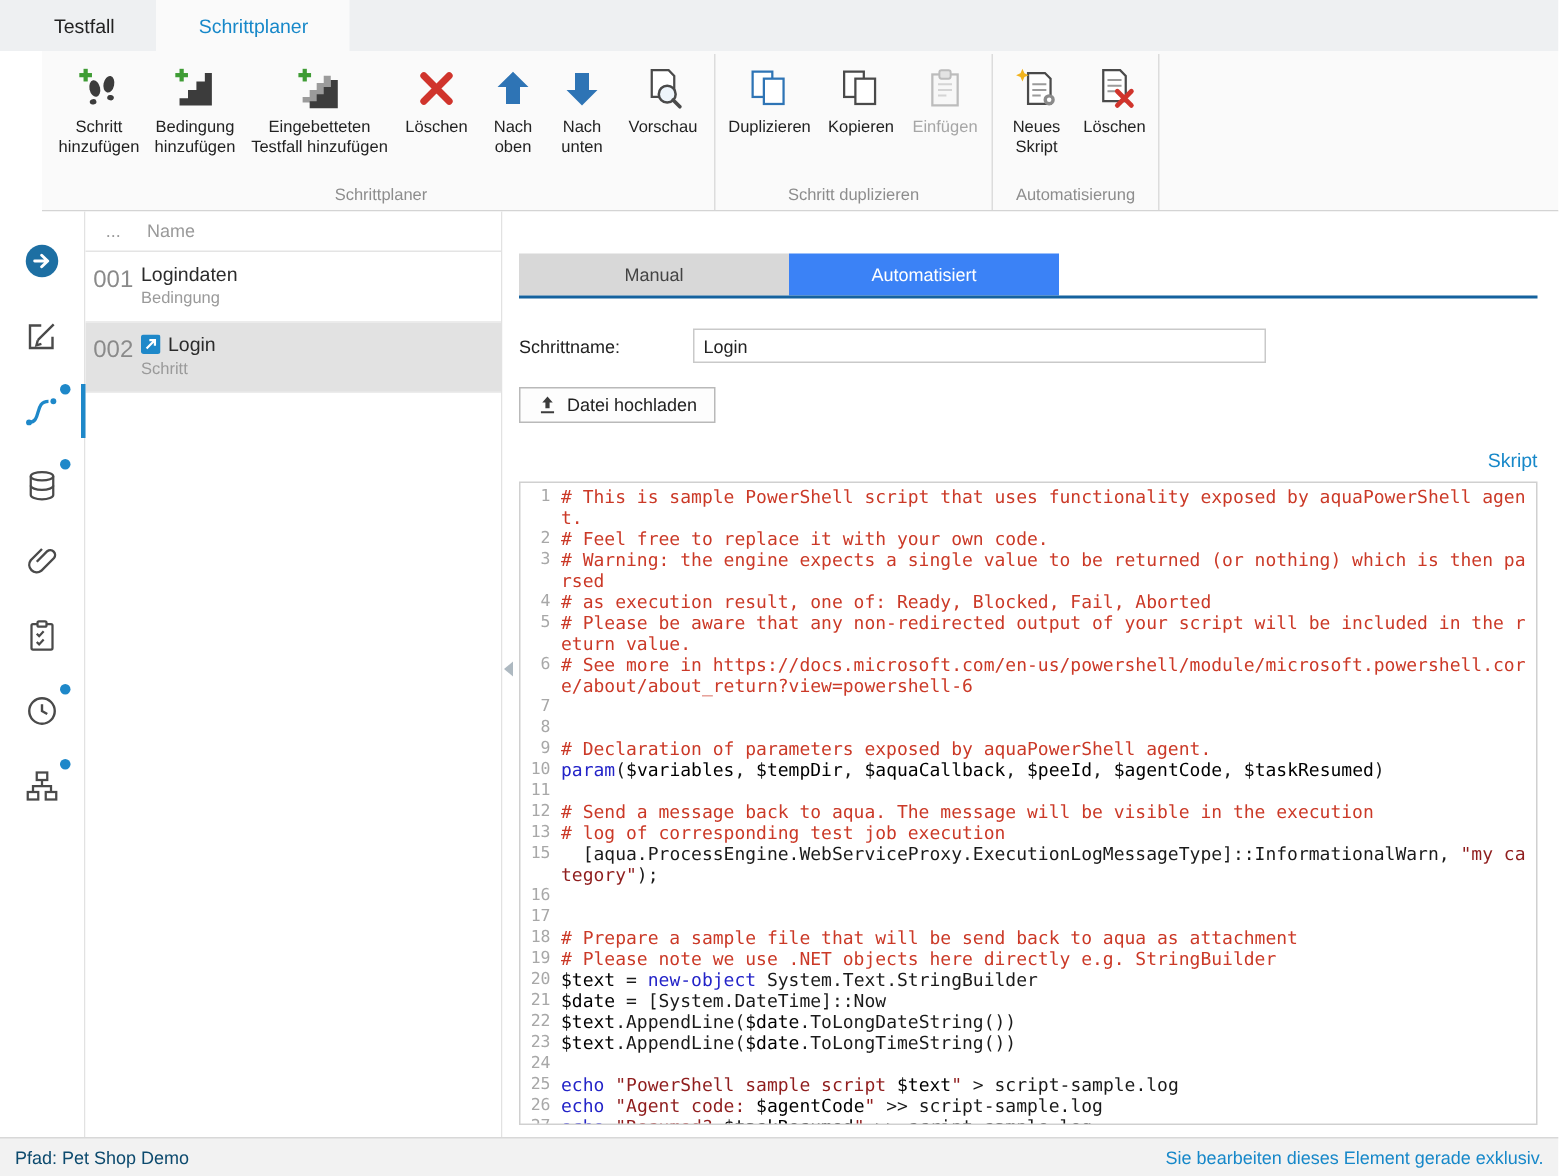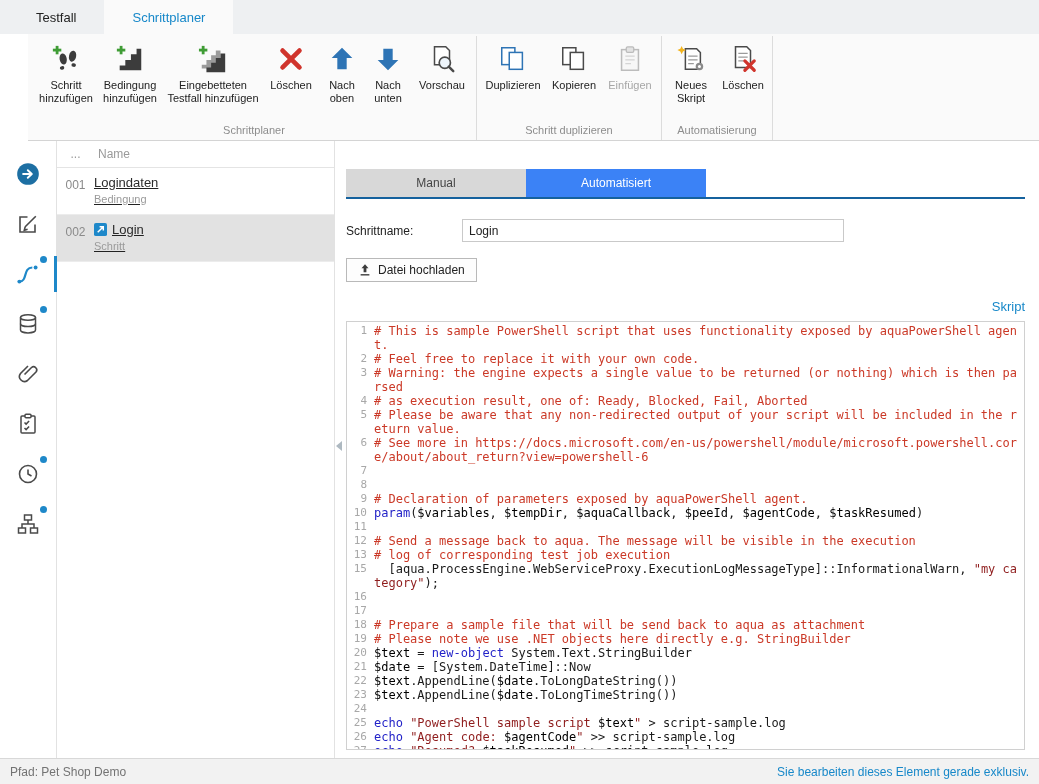--- a/index.html
+++ b/index.html
@@ -31,22 +31,22 @@
   .side-icon { position:relative; width:30px; height:30px; display:flex; align-items:center; justify-content:center; cursor:default; }
   .side-icon .dot { position:absolute; top:-3px; right:-4px; width:7px; height:7px; border-radius:50%; background:#1e88c9; }
   .side-icon.active::after { content:''; position:absolute; right:-14px; top:-3px; width:3px; height:36px; background:#1e88c9; }
 
   .listpanel { width:278px; flex:none; border-right:1px solid #e2e2e2; display:flex; flex-direction:column; background:#fff; }
   .list-header { height:27px; flex:none; display:flex; align-items:center; border-bottom:1px solid #e4e4e4; color:#9a9a9a; font-size:12px; }
   .col-dots { width:37px; text-align:center; }
   .col-name { padding-left:4px; }
   .list-row { display:flex; border-bottom:1px solid #ececec; padding:7px 0 9px; cursor:default; }
   .list-row.selected { background:#e2e2e2; }
-  .row-num { width:37px; flex:none; font-size:12px; color:#8a8a8a; text-align:center; padding-top:3px; }
-  .row-main { flex:1;text-decoration:underline; }
+  .row-num { width:37px; flex:none; font-size:16px; color:#8a8a8a; text-align:center; padding-top:3px; }
+  .row-main { flex:1; }
   .row-title { font-size:13px; color:#2b2b2b; display:flex; align-items:center; gap:5px; }
   .row-sub { font-size:11px; color:#9a9a9a; margin-top:3px; }
 
   .splitter { width:9px; flex:none; position:relative; background:#fff; }
   .collapse-arrow { position:absolute; top:300px; left:1px; width:0; height:0;
     border-top:5px solid transparent; border-bottom:5px solid transparent; border-right:6px solid #aeb9c1; }
 
   .main { flex:1; min-width:0; display:flex; flex-direction:column; padding:10px 14px 8px 2px; background:#fff; }
   .main-tabs { display:flex; flex:none; }
   .main-tab { width:180px; height:28px; display:flex; align-items:center; justify-content:center; font-size:12px; cursor:default;margin-top:18px; }
@@ -68,21 +68,21 @@
   .ln { width:27px; flex:none; text-align:right; padding-right:7px; color:#a8a8a8; font-size:11px; line-height:14px; }
   .lc { flex:1; min-width:0; white-space:pre-wrap; word-break:break-all; color:#1a1a1a; }
   .tok-c { color:#cb3927; }
   .tok-s { color:#8f1d1d; }
   .tok-v { color:#000000; }
   .tok-k { color:#2323c8; }
   .tok-p { color:#1a1a1a; }
 
   
   .statusbar { height:26px; flex:none; background:#f2f2f2; border-top:1px solid #d8d8d8; display:flex; align-items:center; justify-content:space-between; padding:0 10px; font-size:12px; }
-  .status-left { color:#737373; }
+  .status-left { color:#0c4a6e; }
   .status-right { color:#1788c9; }
 </style>
 </head>
 <body>
 
 <div class="app">
 
   <div class="tabbar">
     <div class="doc-tab">Testfall</div>
     <div class="doc-tab active">Schrittplaner</div>

